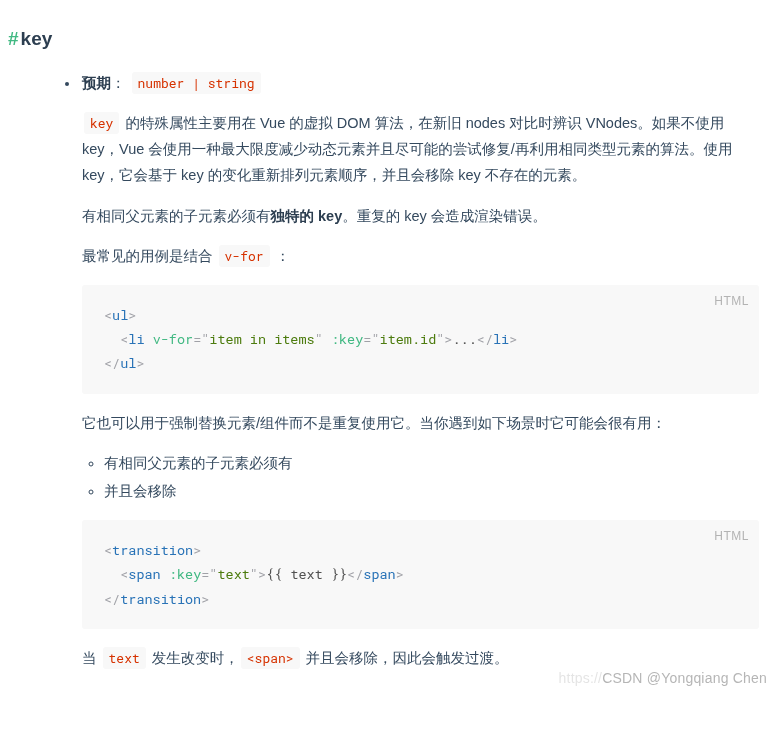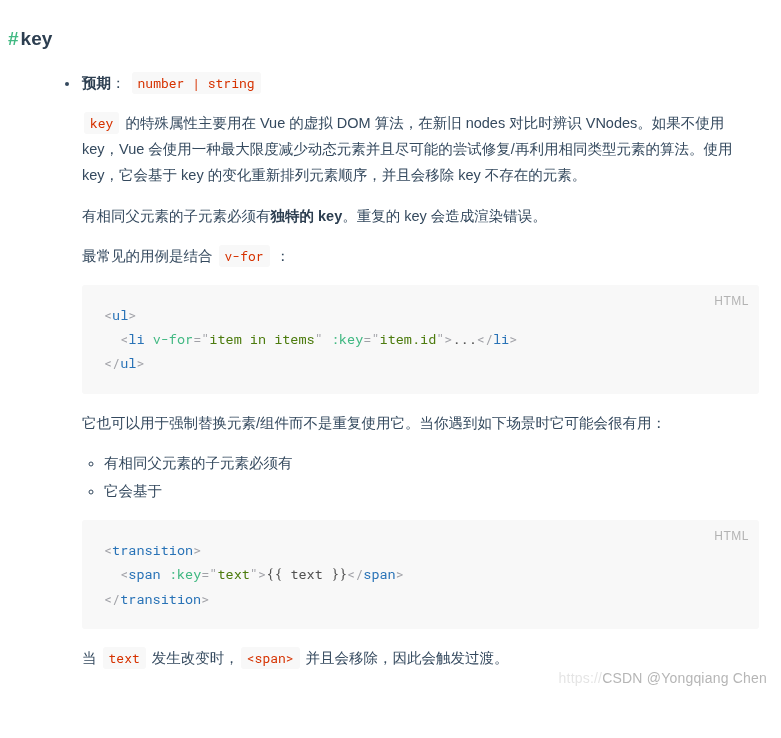--- a/index.html
+++ b/index.html
@@ -115,21 +115,21 @@
       </p>
 
       <div class="codeblock"><span class="lang-label">HTML</span><span class="tok-punc">&lt;</span><span class="tok-tag">ul</span><span class="tok-punc">&gt;</span>
 <span>  </span><span class="tok-punc">&lt;</span><span class="tok-tag">li</span> <span class="tok-attr">v-for</span><span class="tok-punc">=</span><span class="tok-punc">"</span><span class="tok-str">item in items</span><span class="tok-punc">"</span> <span class="tok-attr">:key</span><span class="tok-punc">=</span><span class="tok-punc">"</span><span class="tok-str">item.id</span><span class="tok-punc">"</span><span class="tok-punc">&gt;</span><span class="tok-text">...</span><span class="tok-punc">&lt;/</span><span class="tok-tag">li</span><span class="tok-punc">&gt;</span>
 <span class="tok-punc">&lt;/</span><span class="tok-tag">ul</span><span class="tok-punc">&gt;</span></div>
 
       <p>它也可以用于强制替换元素/组件而不是重复使用它。当你遇到如下场景时它可能会很有用：</p>
 
       <ul class="inner">
         <li>有相同父元素的子元素必须有</li>
-        <li>它会基于</li>
+        <li>并且会移除</li>
       </ul>
 
 
       <div class="codeblock"><span class="lang-label">HTML</span><span class="tok-punc">&lt;</span><span class="tok-tag">transition</span><span class="tok-punc">&gt;</span>
 <span>  </span><span class="tok-punc">&lt;</span><span class="tok-tag">span</span> <span class="tok-attr">:key</span><span class="tok-punc">=</span><span class="tok-punc">"</span><span class="tok-str">text</span><span class="tok-punc">"</span><span class="tok-punc">&gt;</span><span class="tok-text">{{ text }}</span><span class="tok-punc">&lt;/</span><span class="tok-tag">span</span><span class="tok-punc">&gt;</span>
 <span class="tok-punc">&lt;/</span><span class="tok-tag">transition</span><span class="tok-punc">&gt;</span></div>
 
       <p>
         <span>当 </span><code class="inline">text</code><span> 发生改变时，</span><code class="inline">&lt;span&gt;</code><span> 并且会移除，因此会触发过渡。</span>
       </p>

